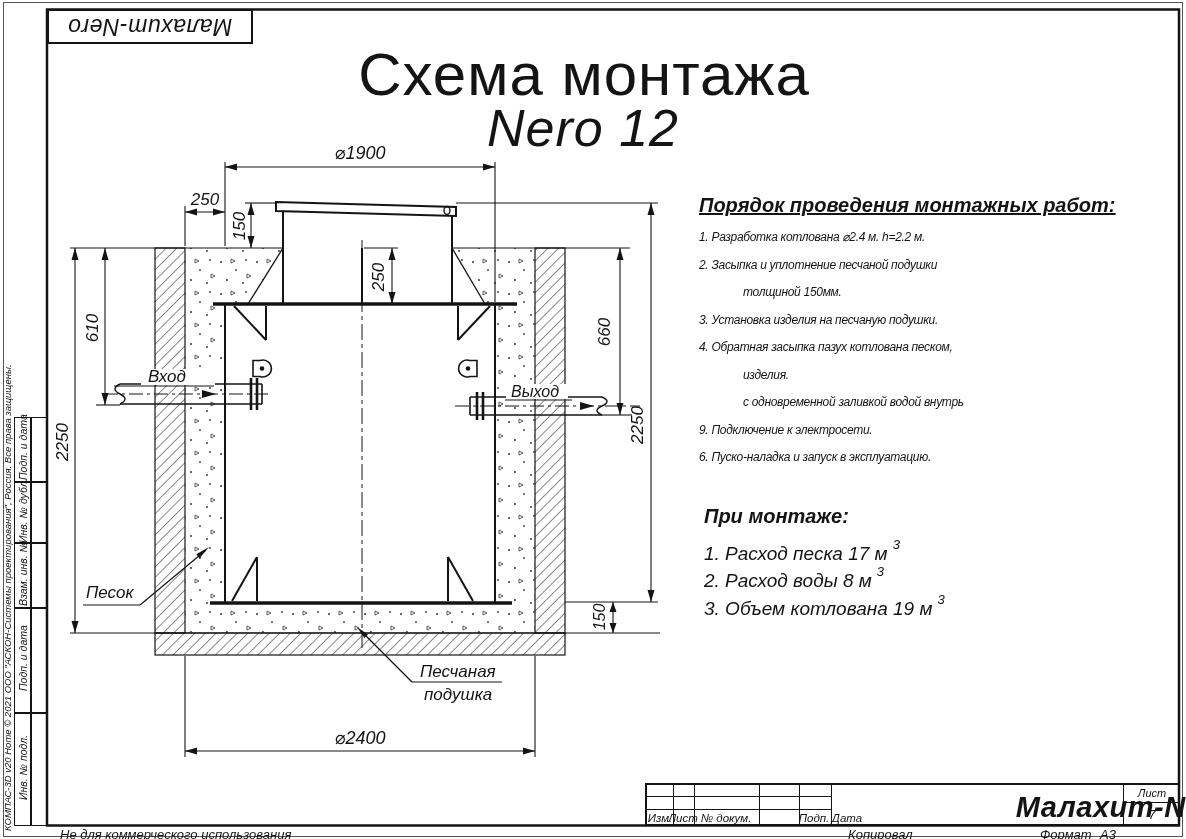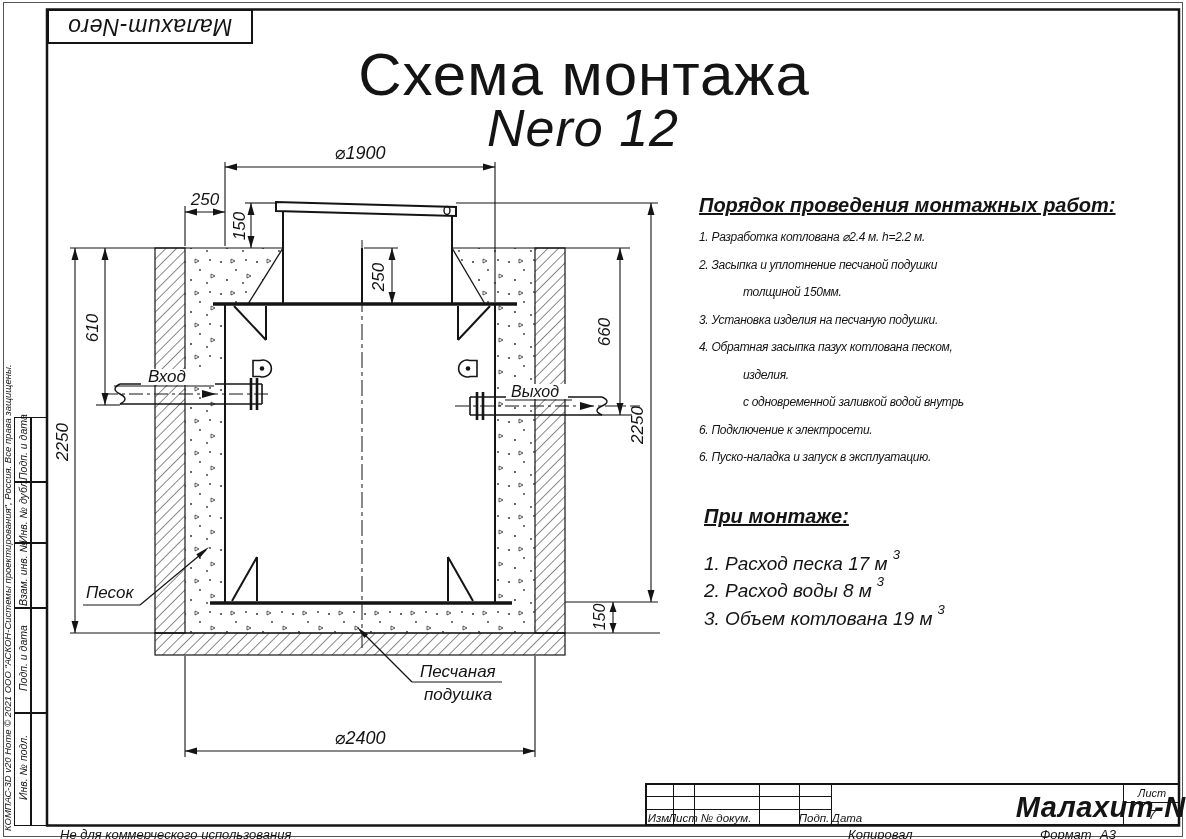--- a/index.html
+++ b/index.html
@@ -14,21 +14,21 @@
         font-size:23px;font-style:italic;letter-spacing:.5px;}
   
   .title1{left:584px;top:40px;transform:translateX(-50%);font-size:60px;white-space:nowrap;letter-spacing:1px;}
   .title2{left:583px;top:98px;transform:translateX(-50%);font-size:52px;font-style:italic;white-space:nowrap;letter-spacing:1px;}
   
   .rtext{left:699px;top:194px;width:482px;font-style:italic;}
   .rtext .hd{font-size:20px;font-weight:bold;text-decoration:underline;margin-bottom:7px;white-space:nowrap;}
   .rtext .ln{font-size:12px;line-height:27.5px;white-space:nowrap;letter-spacing:-0.3px;}
   .rtext .cont{margin-left:44px;}
   .notes{left:704px;top:505px;width:420px;font-style:italic;}
-  .notes .hd{font-size:20px;font-weight:bold;text-decoration:underline;margin-bottom:20px;white-space:nowrap;}
+  .notes .hd{font-size:20px;font-weight:bold;margin-bottom:10px;white-space:nowrap;}
   .notes .ln{font-size:19px;line-height:22px;white-space:nowrap;}
   .notes sup{font-size:13px;position:relative;top:-4px;margin-left:5px;}
   
   .tb{left:645px;top:783px;width:535px;height:43px;border:2px solid #141414;border-right:none;}
   .tb .v{position:absolute;top:0;bottom:0;width:1.5px;background:#141414;}
   .tb .h{position:absolute;height:1.2px;background:#141414;}
   .tb .lab{position:absolute;font-size:11.5px;font-style:italic;transform:translateX(-50%);white-space:nowrap;}
   .tb .company{position:absolute;left:477px;top:6px;transform:translateX(-50%);font-size:29px;
                font-style:italic;font-weight:600;white-space:nowrap;letter-spacing:.5px;}
   .under-frame{font-size:13px;font-style:italic;white-space:nowrap;}
@@ -238,21 +238,21 @@
 
   <div class="abs rtext">
     <div class="hd">Порядок проведения монтажных работ:</div>
     <div class="ln">1. Разработка котлована ⌀2.4 м. h=2.2 м.</div>
     <div class="ln">2. Засыпка и уплотнение песчаной подушки</div>
     <div class="ln cont">толщиной 150мм.</div>
     <div class="ln">3. Установка изделия на песчаную подушки.</div>
     <div class="ln">4. Обратная засыпка пазух котлована песком,</div>
     <div class="ln cont">изделия.</div>
     <div class="ln cont">с одновременной заливкой водой внутрь</div>
-    <div class="ln">6. Подключение к электросети.</div>
+    <div class="ln">9. Подключение к электросети.</div>
     <div class="ln">6. Пуско-наладка и запуск в эксплуатацию.</div>
   </div>
 
   <div class="abs notes">
     <div class="hd">При монтаже:</div>
     <div class="ln">
       <span>1. Расход песка 17 м</span><sup>3</sup>
     </div>
     <div class="ln">
       <span>2. Расход воды 8 м</span><sup>3</sup>

